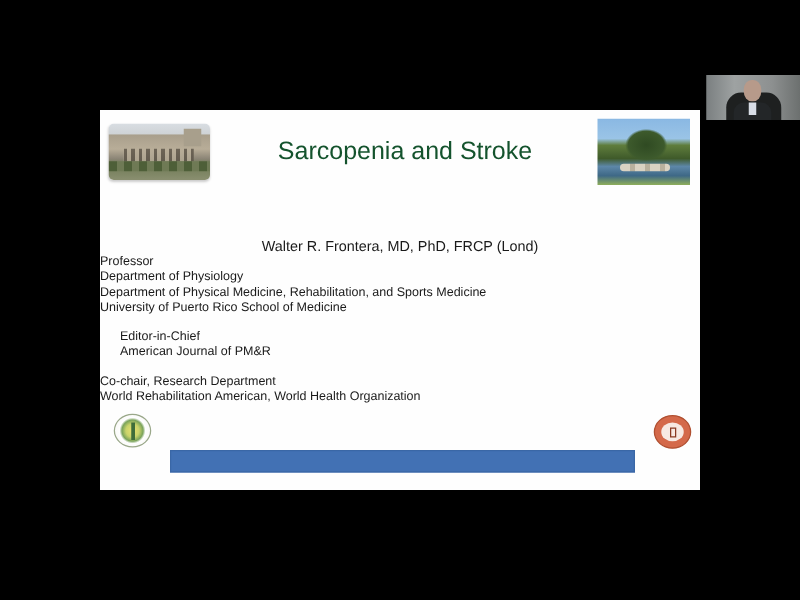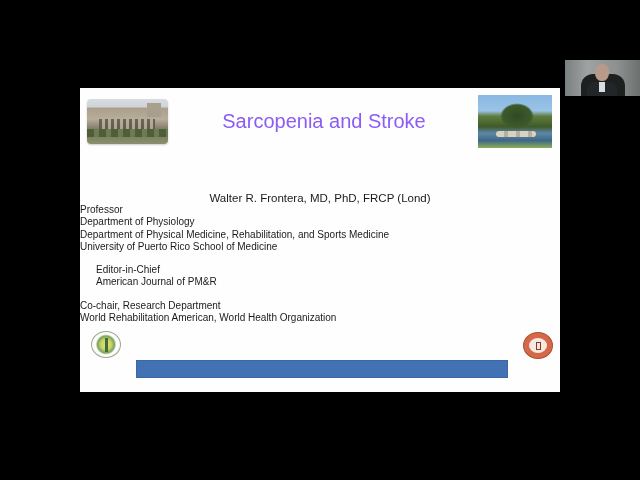--- a/index.html
+++ b/index.html
@@ -36,21 +36,21 @@
       position: absolute; left: 22px; top: 8px; width: 34px; height: 26px;
       background: radial-gradient(ellipse at center, #2f4a22 0%, #3d5a2c 60%, transparent 70%);
     }
     .photo-right .rocks {
       position: absolute; left: 18px; top: 36px; width: 40px; height: 6px;
       background: repeating-linear-gradient(to right, #d9d2c2 0 8px, #b8b09d 8px 12px);
       border-radius: 3px;
     }
     .slide-title {
       position: absolute; left: 0; top: 22px; width: 480px; text-align: center;
-      font-family: "Liberation Sans", sans-serif; font-size: 20px; color: #8b5cf6;
+      font-family: "Liberation Sans", sans-serif; font-size: 20px; color: #14532d;
       padding-left: 8px;
     }
     .author {
       position: absolute; left: 0; top: 104px; width: 480px; text-align: center;
       font-family: "Liberation Sans", sans-serif; font-size: 11.5px; color: #1a1a1a;
     }
     .block {
       position: absolute; left: 0; width: 576px; 
       font-family: "Liberation Sans", sans-serif; font-size: 10px; line-height: 12.3px; color: #1a1a1a;
     }

